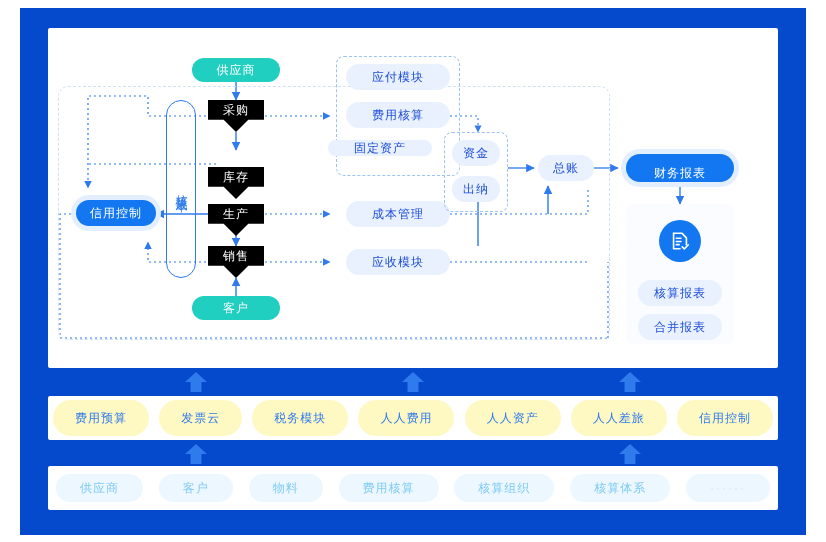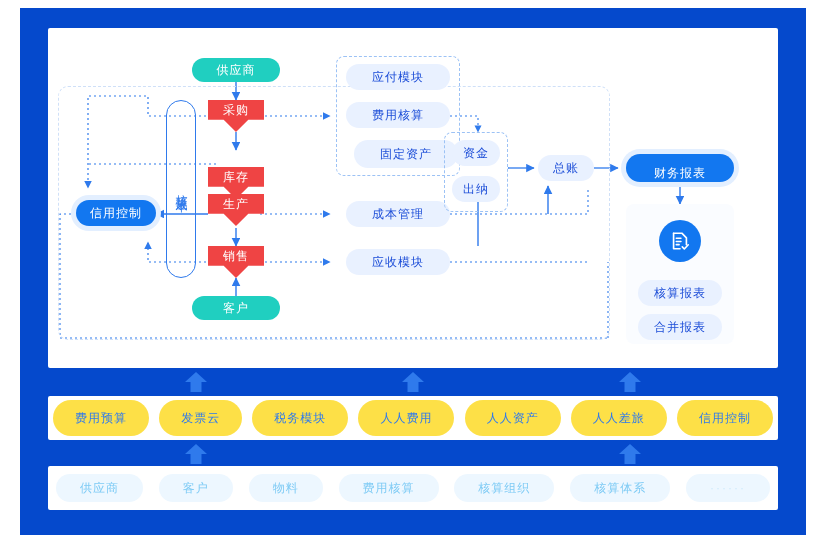--- a/index.html
+++ b/index.html
@@ -9,33 +9,33 @@
 
   .bluebg{position:absolute;left:20px;top:8px;width:786px;height:527px;background:#0549cc;}
 
   .card{position:absolute;background:#fff;border-radius:2px;}
   #diagram-card{left:48px;top:28px;width:730px;height:340px;}
   #row-apps{left:48px;top:396px;width:730px;height:44px;display:flex;align-items:center;justify-content:space-around;}
   #row-base{left:48px;top:466px;width:730px;height:44px;display:flex;align-items:center;justify-content:space-around;}
 
   .pill{border-radius:999px;display:flex;align-items:center;justify-content:center;
         font-size:12px;letter-spacing:1px;white-space:nowrap;}
-  .pill-app{background:#fde047;color:#2f7aec;height:28px;padding:4px 22px;}
+  .pill-app{background:#fef9c3;color:#2f7aec;height:28px;padding:4px 22px;}
   .pill-base{background:#edf7ff;color:#7ecbf5;height:28px;padding:0 24px;}
   .pill-base.dots{color:#cfeafb;letter-spacing:2px;}
 
   .uparrow{position:absolute;width:26px;height:24px;}
   .uparrow svg{display:block}
 
   
   .node{position:absolute;display:flex;align-items:center;justify-content:center;
         font-size:12px;letter-spacing:1px;white-space:nowrap;box-sizing:border-box;}
 
   .teal-pill{background:#20cfc0;color:#fff;border-radius:999px;}
-  .teal-chev{background:#ef4444;color:#fff;
+  .teal-chev{background:#000000;color:#fff;
              clip-path:polygon(0 0,100% 0,100% 62%,72% 62%,50% 100%,28% 62%,0 62%);}
   .teal-chev span{position:relative;top:-6px}
 
   .lt-pill{background:#e9f1ff;color:#1d4ed8;border-radius:999px;}
   .blue-pill{background:#1277f0;color:#fff;border-radius:999px;
              box-shadow:0 0 0 5px #e3efff;}
 
   .dashbox{position:absolute;border:1px dashed #9cc2f5;border-radius:8px;box-sizing:border-box;}
   .dashbox-lite{position:absolute;border:1px dashed #bcd8fa;border-radius:10px;box-sizing:border-box;}
 
@@ -112,21 +112,21 @@
     <div class="node teal-pill" style="left:144px;top:30px;width:88px;height:24px;">
       <span>供应商</span>
     </div>
 
     <div class="node teal-chev" style="left:160px;top:72px;width:56px;height:32px;">
       <span>采购</span>
     </div>
     <div class="node teal-chev" style="left:160px;top:122px;width:56px;height:32px;margin-top:17px;">
       <span>库存</span>
     </div>
-    <div class="node teal-chev" style="left:160px;top:166px;width:56px;height:32px;">
+    <div class="node teal-chev" style="left:160px;top:176px;width:56px;height:32px;">
       <span>生产</span>
     </div>
     <div class="node teal-chev" style="left:160px;top:218px;width:56px;height:32px;">
       <span>销售</span>
     </div>
 
     <div class="node teal-pill" style="left:144px;top:268px;width:88px;height:24px;">
       <span>客户</span>
     </div>
 
@@ -138,21 +138,21 @@
       <span>信用控制</span>
     </div>
 
     <div class="dashbox" style="left:288px;top:28px;width:124px;height:120px;"></div>
     <div class="node lt-pill" style="left:298px;top:36px;width:104px;height:26px;">
       <span>应付模块</span>
     </div>
     <div class="node lt-pill" style="left:298px;top:74px;width:104px;height:26px;">
       <span>费用核算</span>
     </div>
-    <div class="node lt-pill" style="left:306px;top:112px;width:104px;height:28px;justify-content:center;">
+    <div class="node lt-pill" style="left:280px;top:112px;width:104px;height:16px;justify-content:center;">
       <span>固定资产</span>
     </div>
 
     <div class="node lt-pill" style="left:298px;top:173px;width:104px;height:26px;">
       <span>成本管理</span>
     </div>
     <div class="node lt-pill" style="left:298px;top:221px;width:104px;height:26px;">
       <span>应收模块</span>
     </div>
 

